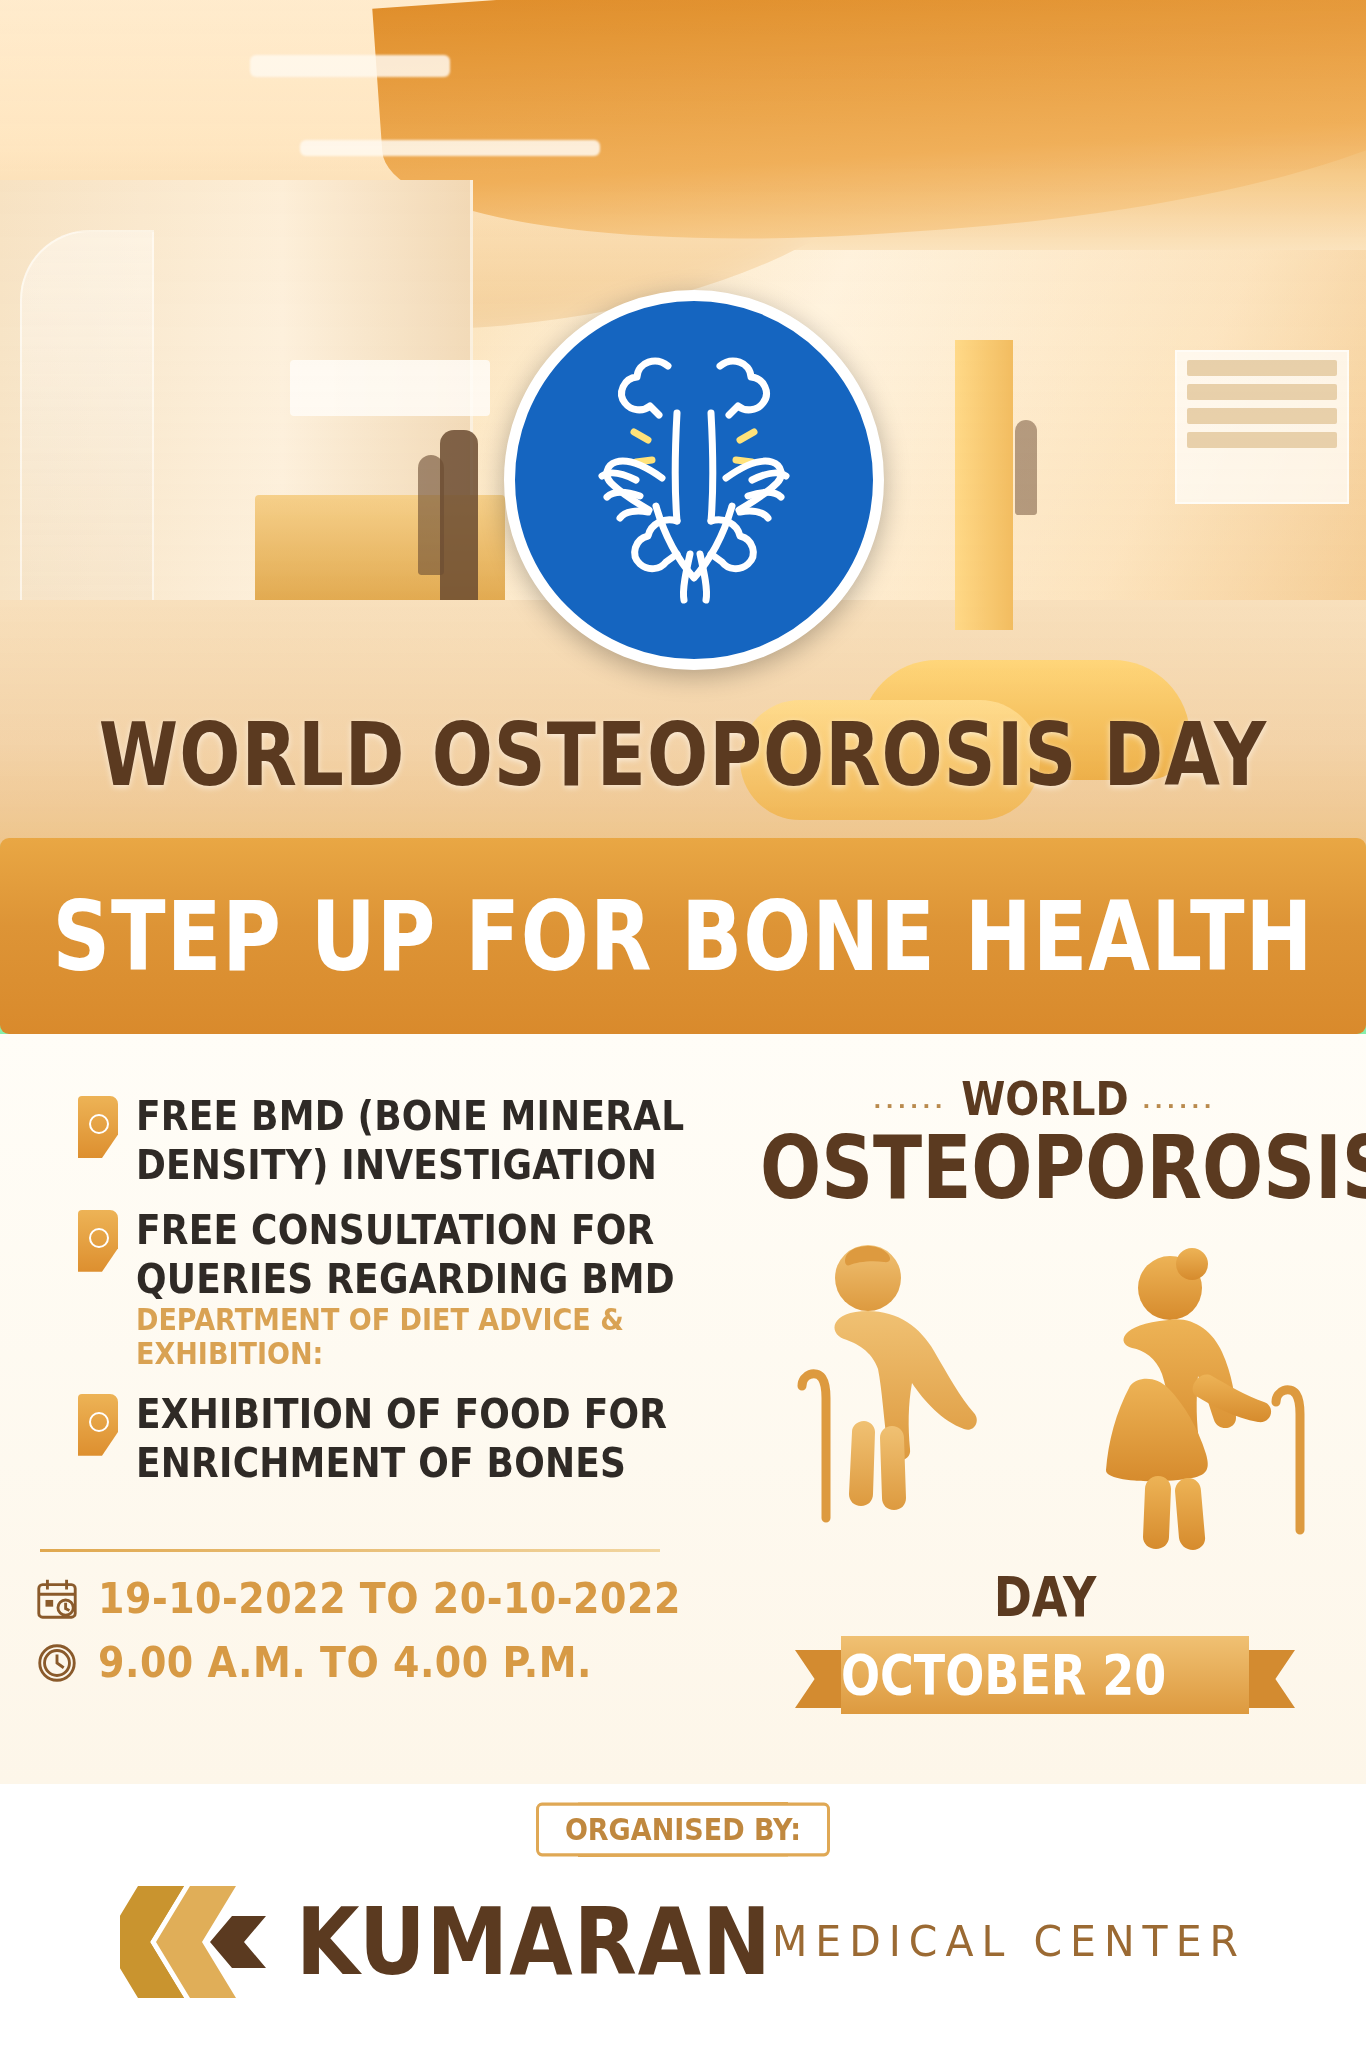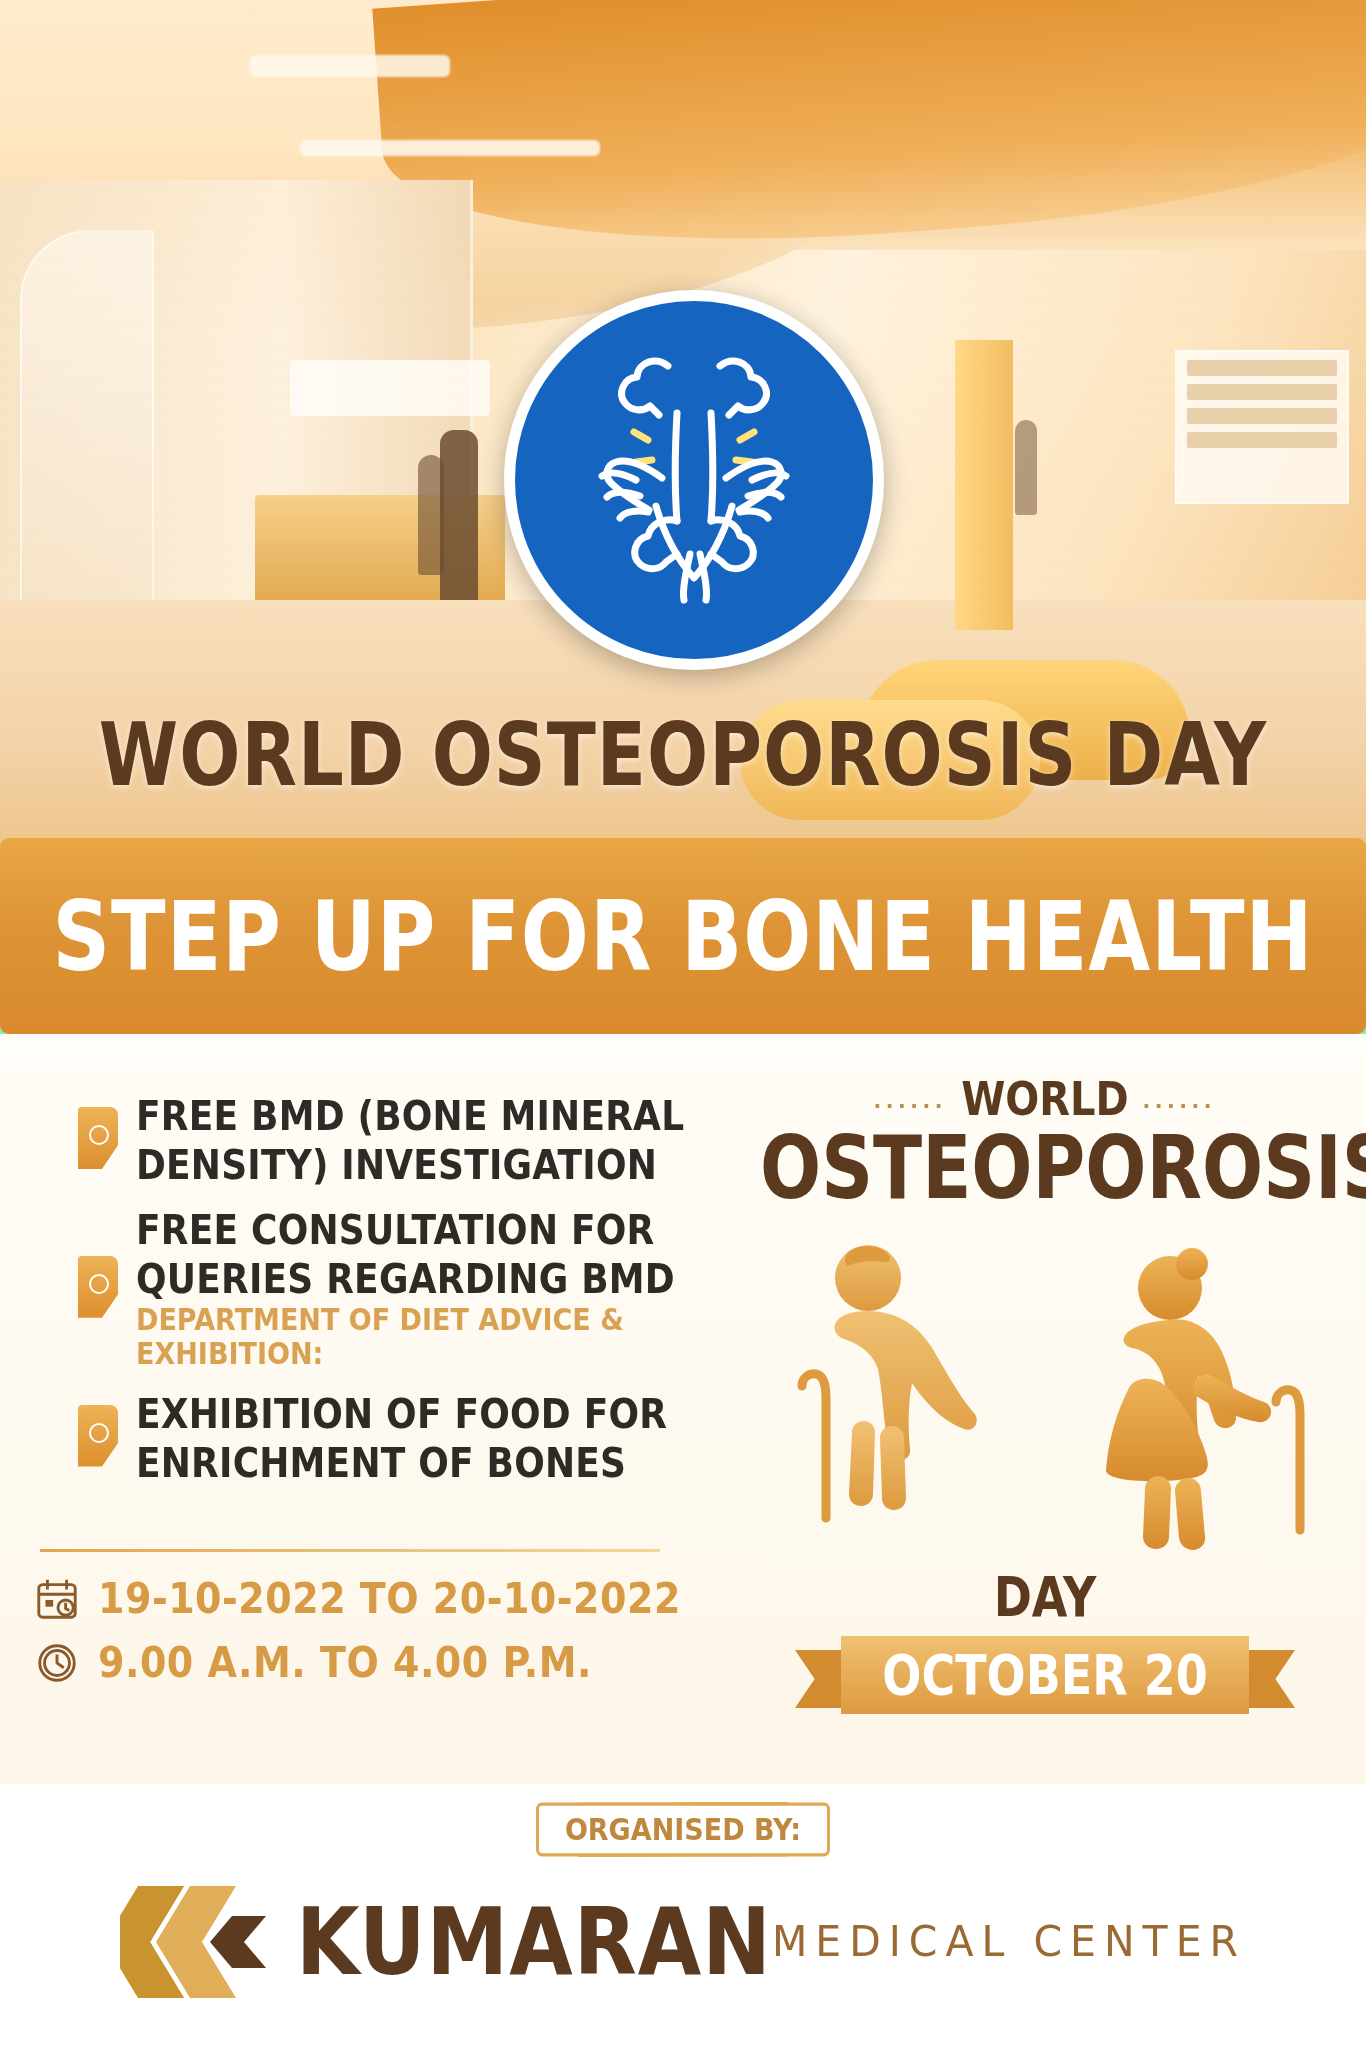--- a/index.html
+++ b/index.html
@@ -124,21 +124,21 @@
   }
 
   
   .content{
     position:absolute;left:0;top:1034px;width:1366px;height:750px;
     background:linear-gradient(to bottom,#fffdf7,#fdf6e9);
   }
 
   
   .left-col{position:absolute;left:34px;top:58px;width:690px;}
-  .bullet-row{display:flex;align-items:center;margin-bottom:26px;padding-left:44px;}
+  .bullet-row{display:flex;align-items:flex-start;margin-bottom:26px;padding-left:44px;}
   .bmark{
     width:40px;height:62px;flex:0 0 40px;margin-right:18px;margin-top:4px;position:relative;
   }
   .bmark .flagshape{
     position:absolute;left:0;top:0;width:40px;height:62px;
     background:linear-gradient(to bottom,#edb356,#dd8f2f);
     clip-path:polygon(0 0,100% 0,100% 62%,60% 100%,0 100%);
     border-radius:4px 8px 0 0;
   }
   .bmark .dot{
@@ -186,21 +186,21 @@
     position:relative;width:500px;height:86px;margin:12px auto 0;
   }
   .ribbon .tail-l,.ribbon .tail-r{
     position:absolute;top:14px;width:70px;height:58px;background:#d38b30;
   }
   .ribbon .tail-l{left:0;clip-path:polygon(0 0,100% 0,100% 100%,0 100%,28% 50%);}
   .ribbon .tail-r{right:0;clip-path:polygon(0 0,100% 0,72% 50%,100% 100%,0 100%);}
   .ribbon .main{
     position:absolute;left:46px;top:0;width:408px;height:78px;
     background:linear-gradient(to bottom,#f0c173,#dd9a3f);
-    display:flex;align-items:center;justify-content:center;
+    display:flex;align-items:center;
   }
   .ribbon .main span{
     font-family:"DejaVu Sans", sans-serif;font-weight:bold;font-size:46px;color:#ffffff;
     transform:scaleY(1.18);
   }
 
   
   .footer{
     position:absolute;left:0;top:1784px;width:1366px;height:264px;
     background:#ffffff;

